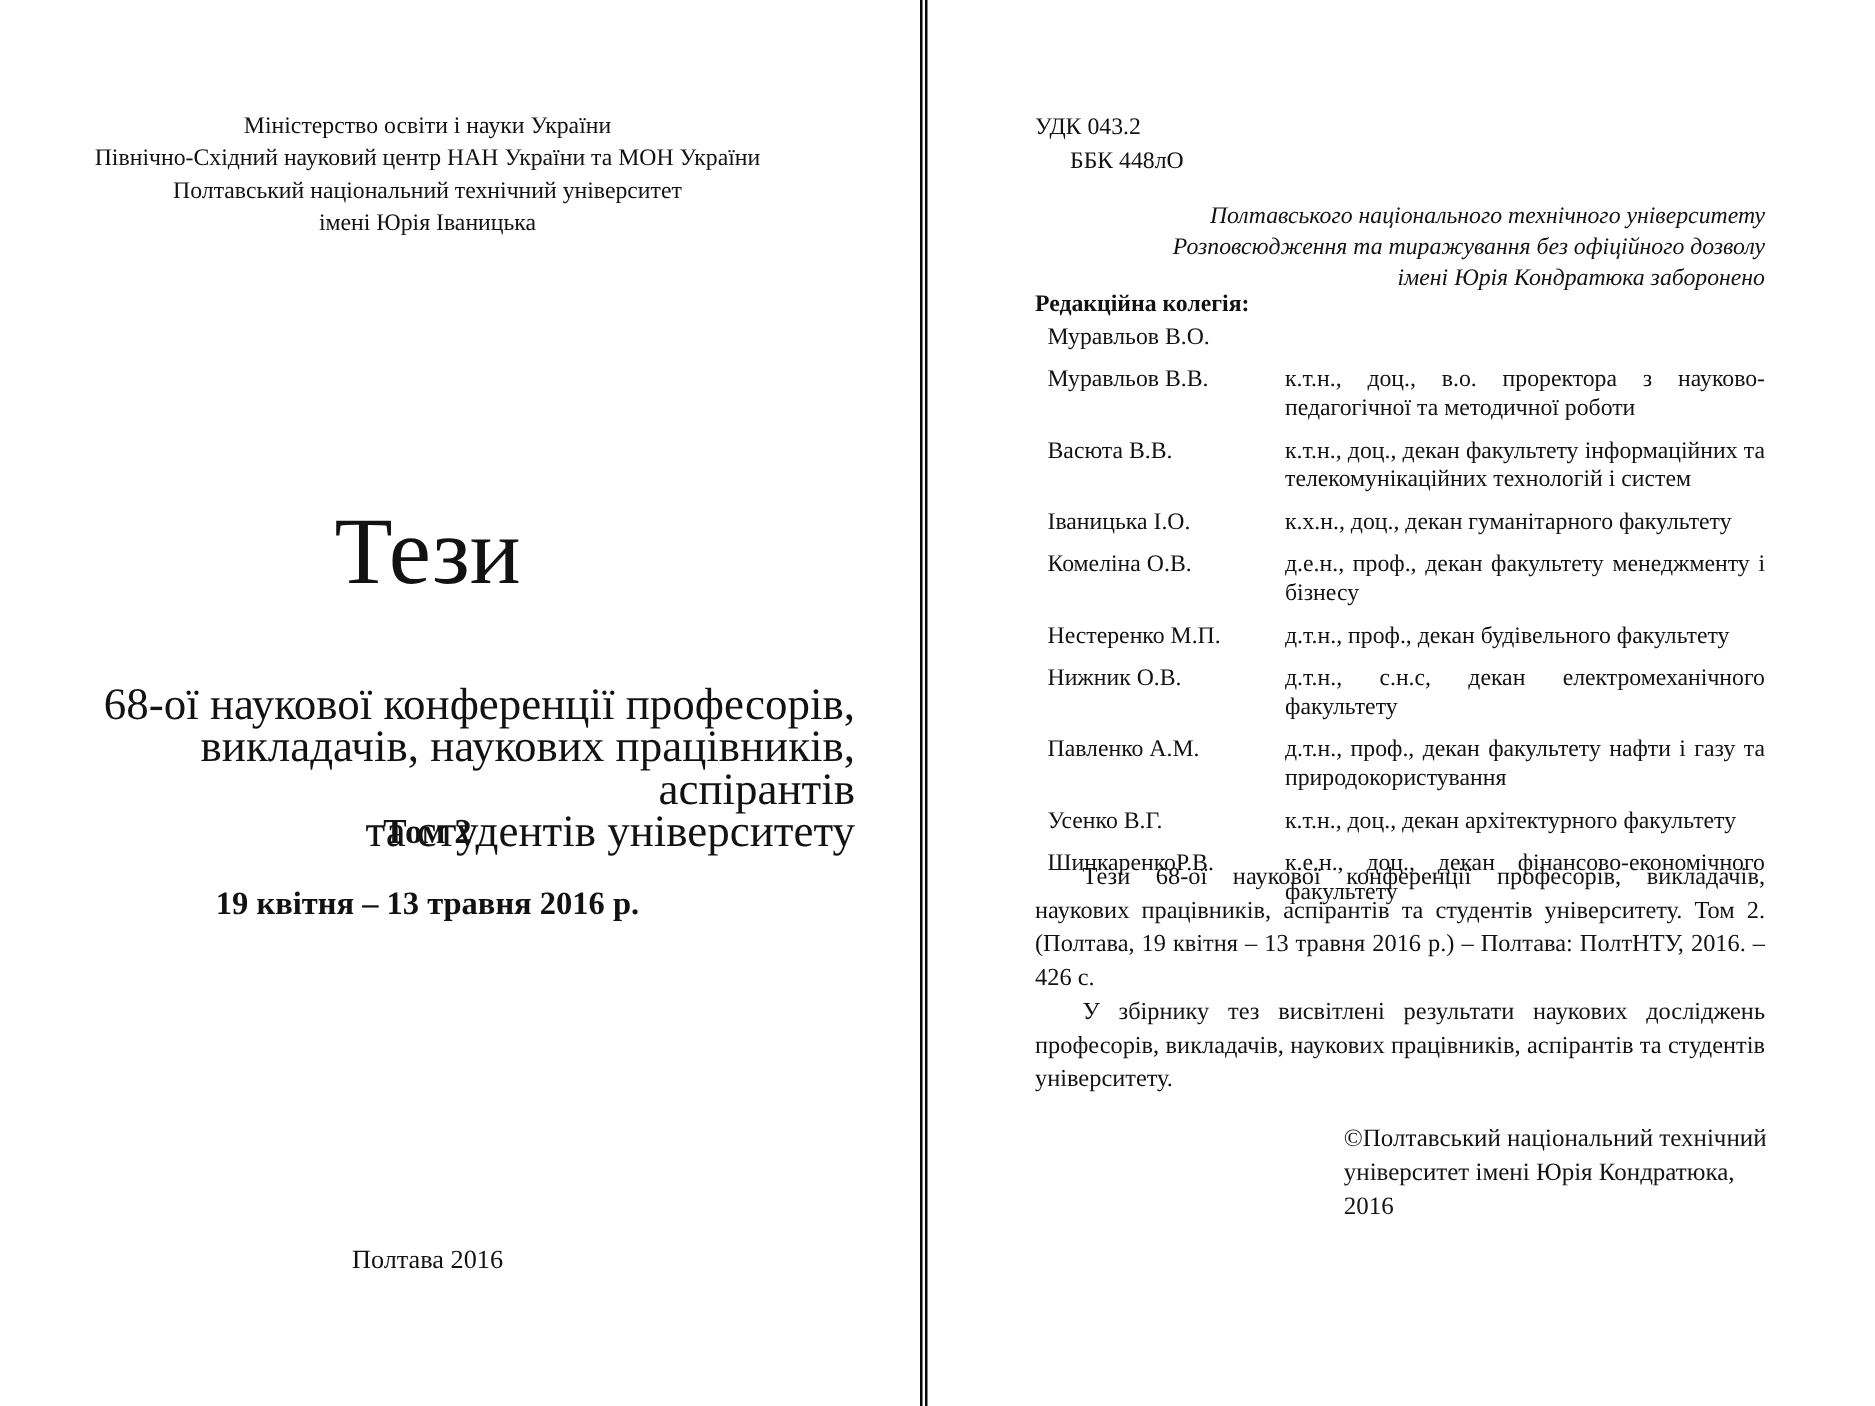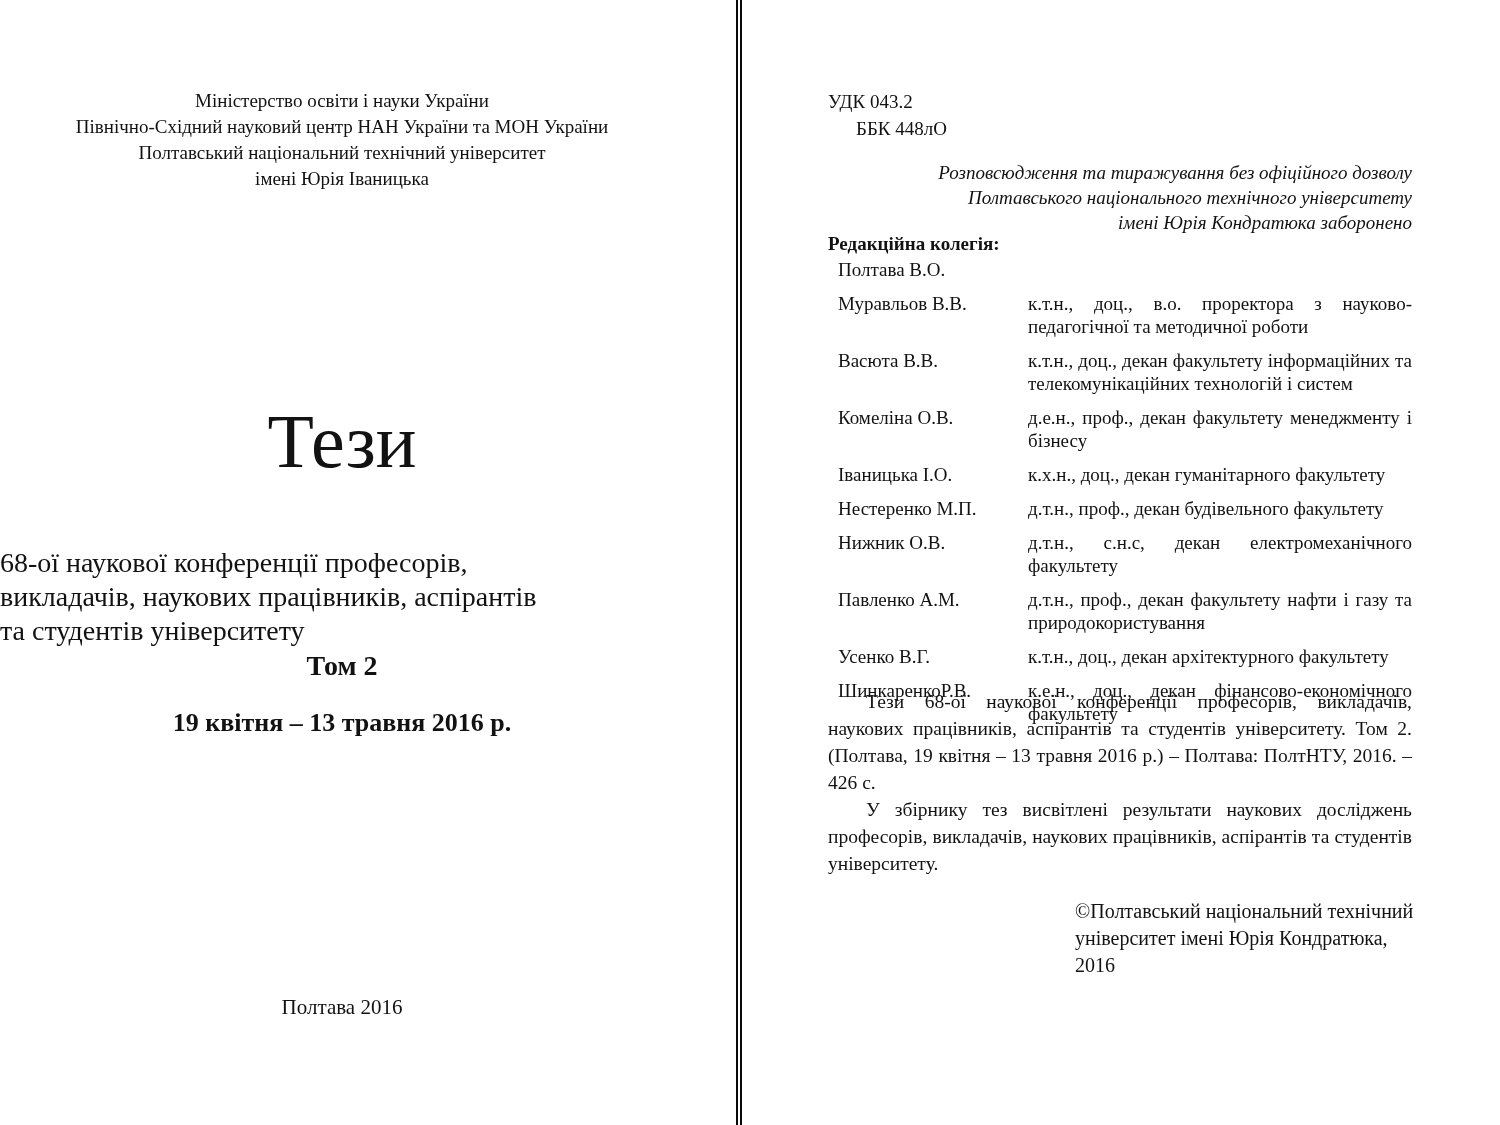--- a/index.html
+++ b/index.html
@@ -24,21 +24,21 @@
   .org-header {
     position: absolute; top: 88px; left: 0; width: 100%;
     text-align: center; font-size: 19px; line-height: 26px;
   }
   .main-title {
     position: absolute; top: 398px; left: 0; width: 100%;
     text-align: center; font-size: 76px; line-height: 1.15; font-weight: 400;
   }
   .subtitle {
     position: absolute; top: 546px; left: 0; width: 100%;
-    text-align: left; font-size: 28px; line-height: 34px;
+    text-align: right; font-size: 36px; line-height: 34px;
   }
   .volume {
     position: absolute; top: 650px; left: 0; width: 100%;
     text-align: center; font-size: 28px; font-weight: bold;
   }
   .dates {
     position: absolute; top: 708px; left: 0; width: 100%;
     text-align: center; font-size: 26px; font-weight: bold;
   }
   .city-year {
@@ -104,46 +104,46 @@
 <div class="rule rule-a"></div>
 <div class="rule rule-b"></div>
 
 <div class="page page-right">
   <div class="udk-block">
     <div>УДК 043.2</div>
     <div class="bbk">ББК 448лО</div>
   </div>
 
   <div class="notice">
+    <div>Полтавського національного технічного університету</div>
     <div>Розповсюдження та тиражування без офіційного дозволу</div>
-    <div>Полтавського національного технічного університету</div>
     <div>імені Юрія Кондратюка заборонено</div>
   </div>
 
   <div class="ed-heading">Редакційна колегія:</div>
 
   <div class="board">
     <div class="board-row">
-      <div class="board-name">Полтава В.О.</div>
+      <div class="board-name">Муравльов В.О.</div>
     </div>
     <div class="board-row">
       <div class="board-name">Муравльов В.В.</div>
       <div class="board-role">к.т.н., доц., в.о. проректора з науково-педагогічної та методичної роботи</div>
     </div>
     <div class="board-row">
       <div class="board-name">Васюта В.В.</div>
       <div class="board-role">к.т.н., доц., декан факультету інформаційних та телекомунікаційних технологій і систем</div>
     </div>
     <div class="board-row">
+      <div class="board-name">Іваницька І.О.</div>
+      <div class="board-role">к.х.н., доц., декан гуманітарного факультету</div>
+    </div>
+    <div class="board-row">
       <div class="board-name">Комеліна О.В.</div>
       <div class="board-role">д.е.н., проф., декан факультету менеджменту і бізнесу</div>
-    </div>
-    <div class="board-row">
-      <div class="board-name">Іваницька І.О.</div>
-      <div class="board-role">к.х.н., доц., декан гуманітарного факультету</div>
     </div>
     <div class="board-row">
       <div class="board-name">Нестеренко М.П.</div>
       <div class="board-role">д.т.н., проф., декан будівельного факультету</div>
     </div>
     <div class="board-row">
       <div class="board-name">Нижник О.В.</div>
       <div class="board-role">д.т.н., с.н.с, декан електромеханічного факультету</div>
     </div>
     <div class="board-row">

